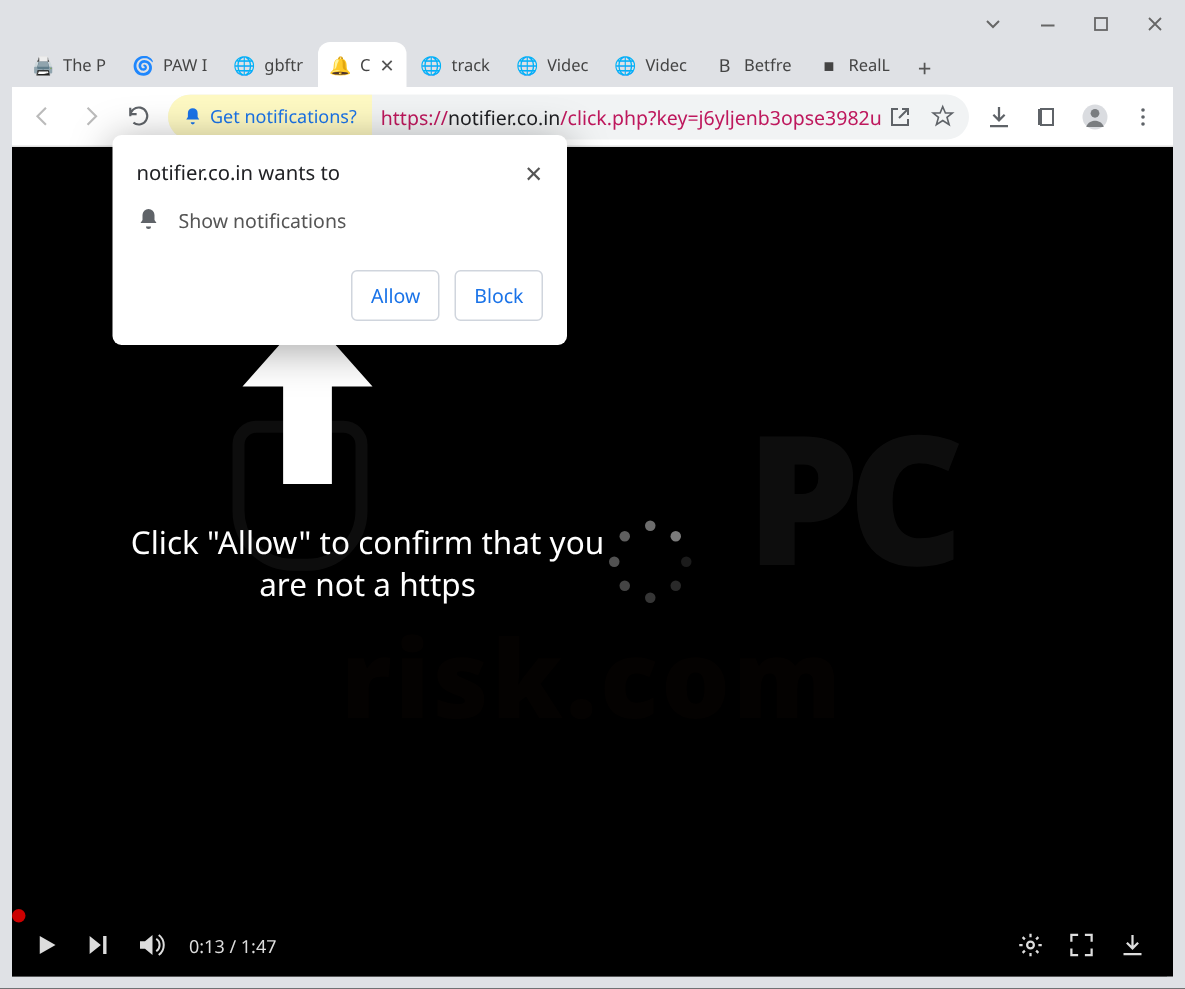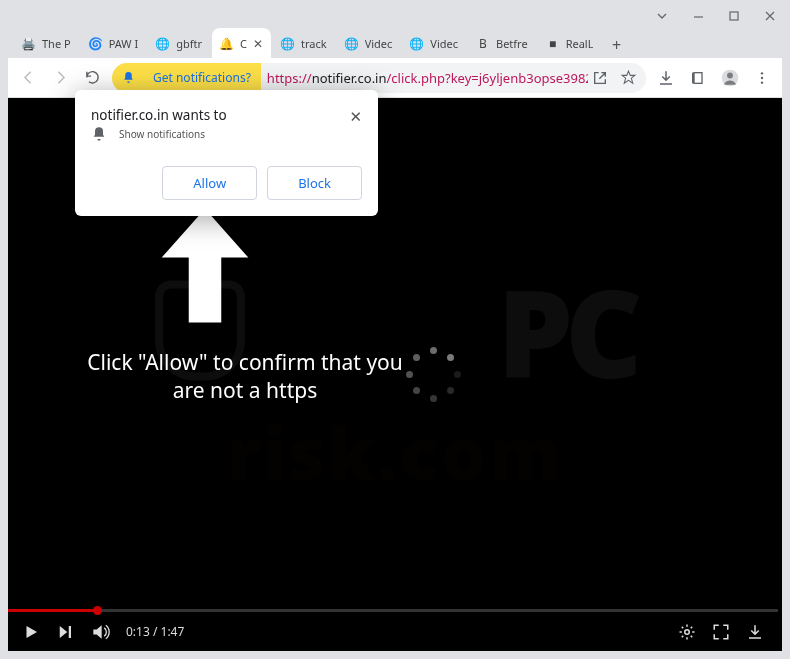--- a/index.html
+++ b/index.html
@@ -12,50 +12,50 @@
 .tab{height:30px;display:flex;align-items:center;gap:6px;padding:0 8px;font-size:11px;color:#444;border-radius:8px 8px 0 0;min-width:0;max-width:84px;cursor:pointer}
 .tab.active{background:#fff;max-width:86px}
 .tab .fav{width:14px;height:14px;display:flex;align-items:center;justify-content:center;font-size:12px}
 .tab .lbl{white-space:nowrap;overflow:hidden;text-overflow:clip;flex:1}
 .tab .x{font-size:12px;color:#555}
 .newtab{width:26px;height:26px;display:flex;align-items:center;justify-content:center;font-size:16px;color:#555;cursor:pointer}
 .toolbar{height:40px;background:#fff;display:flex;align-items:center;padding:0 8px;gap:8px;border-bottom:1px solid #e0e0e0}
 .tbtn{width:24px;height:24px;display:flex;align-items:center;justify-content:center;color:#5f6368;cursor:pointer;border-radius:50%}
 .tbtn.dis{color:#bbb;cursor:default}
 .omni{flex:1;height:30px;background:#f1f3f4;border-radius:15px;display:flex;align-items:center;overflow:hidden}
-.pill{background:#fde047;height:30px;display:flex;align-items:center;gap:18px;padding:0 10px;color:#1a73e8;font-size:12px;cursor:pointer}
+.pill{background:#fef9c3;height:30px;display:flex;align-items:center;gap:5px;padding:0 10px;color:#1a73e8;font-size:12px;cursor:pointer}
 .pill svg{width:13px;height:13px}
 .url{flex:1;padding:0 6px;font-size:13px;color:#202124;white-space:nowrap;overflow:hidden}
 .url .dim{color:#be185d}
 .url .dom{color:#202124}
 .viewport{position:relative;height:calc(100% - 90px);background:#000;overflow:hidden}
 .page{position:absolute;inset:0;display:flex;flex-direction:column;align-items:center;justify-content:flex-start}
 .arrow-svg{width:110px;height:130px;margin-top:100px;margin-right:380px}
 .msg{color:#fff;font-size:21px;text-align:center;margin-top:20px;margin-right:300px;line-height:1.35;font-weight:400}
 .watermark{position:absolute;top:50%;left:50%;transform:translate(-50%,-50%);width:480px;opacity:0.08;pointer-events:none}
 .wm-top{display:flex;align-items:center;justify-content:space-between;gap:12px}
 .wm-shield{width:90px;height:100px;border:8px solid #aaa;border-radius:16px 16px 40px 40px}
 .wm-pc{font-size:120px;font-weight:900;color:#aaa;letter-spacing:-8px}
 .wm-risk{font-size:72px;font-weight:900;color:#a0522d;text-align:center;opacity:.35;margin-top:-10px;letter-spacing:2px}
 .spinner{position:absolute;top:50%;left:55%;width:60px;height:60px;transform:translate(-50%,-50%)}
 .spinner .dot{position:absolute;width:7px;height:7px;background:#888;border-radius:50%}
-.vpbar{position:absolute;left:0;right:4px;bottom:0;height:42px;background:rgba(0,0,0,.92);display:flex;flex-direction:column}
+.vpbar{position:absolute;left:0;right:4px;bottom:0;height:42px;background:rgba(0,0,0,.92);display:flex;flex-direction:row}
 .progress{height:3px;background:#333;position:relative}
 .progress .fill{position:absolute;left:0;top:0;bottom:0;background:#cc0000;width:12%}
 .progress .knob{position:absolute;top:-3px;width:9px;height:9px;border-radius:50%;background:#cc0000;left:11%}
 .controls{flex:1;display:flex;align-items:center;padding:0 14px;gap:16px;color:#ddd;font-size:12px}
 .cbtn{cursor:pointer;display:flex;align-items:center}
 .spacer{flex:1}
 .popup{position:absolute;top:90px;left:75px;width:303px;background:#fff;border-radius:6px;box-shadow:0 4px 28px rgba(0,0,0,.35);padding:16px;z-index:50}
 .popup .hdr{display:flex;justify-content:space-between;align-items:flex-start}
 .popup .title{font-size:13.5px;color:#202124}
 .popup .close{cursor:pointer;font-size:15px;color:#555}
-.popup .row{display:flex;align-items:center;gap:12px;color:#555;font-size:10px}
+.popup .row{display:flex;align-items:flex-start;gap:12px;margin-top:12px;color:#555;font-size:13px}
 .popup .actions{display:flex;justify-content:flex-end;gap:10px;margin-top:24px}
-.pbtn{border:1px solid #d0d5dd;background:#fff;color:#1a73e8;padding:7px 30px;border-radius:4px;font-size:13px;cursor:pointer}
+.pbtn{border:1px solid #d0d5dd;background:#fff;color:#1a73e8;padding:7px 12px;border-radius:4px;font-size:13px;cursor:pointer}
 </style>
 </head>
 <body>
 
 <div class="outer">
 <div class="chrome">
 
 <div class="titlebar">
   <span class="wc">
           <svg width="10" height="10" viewBox="0 0 10 10">

